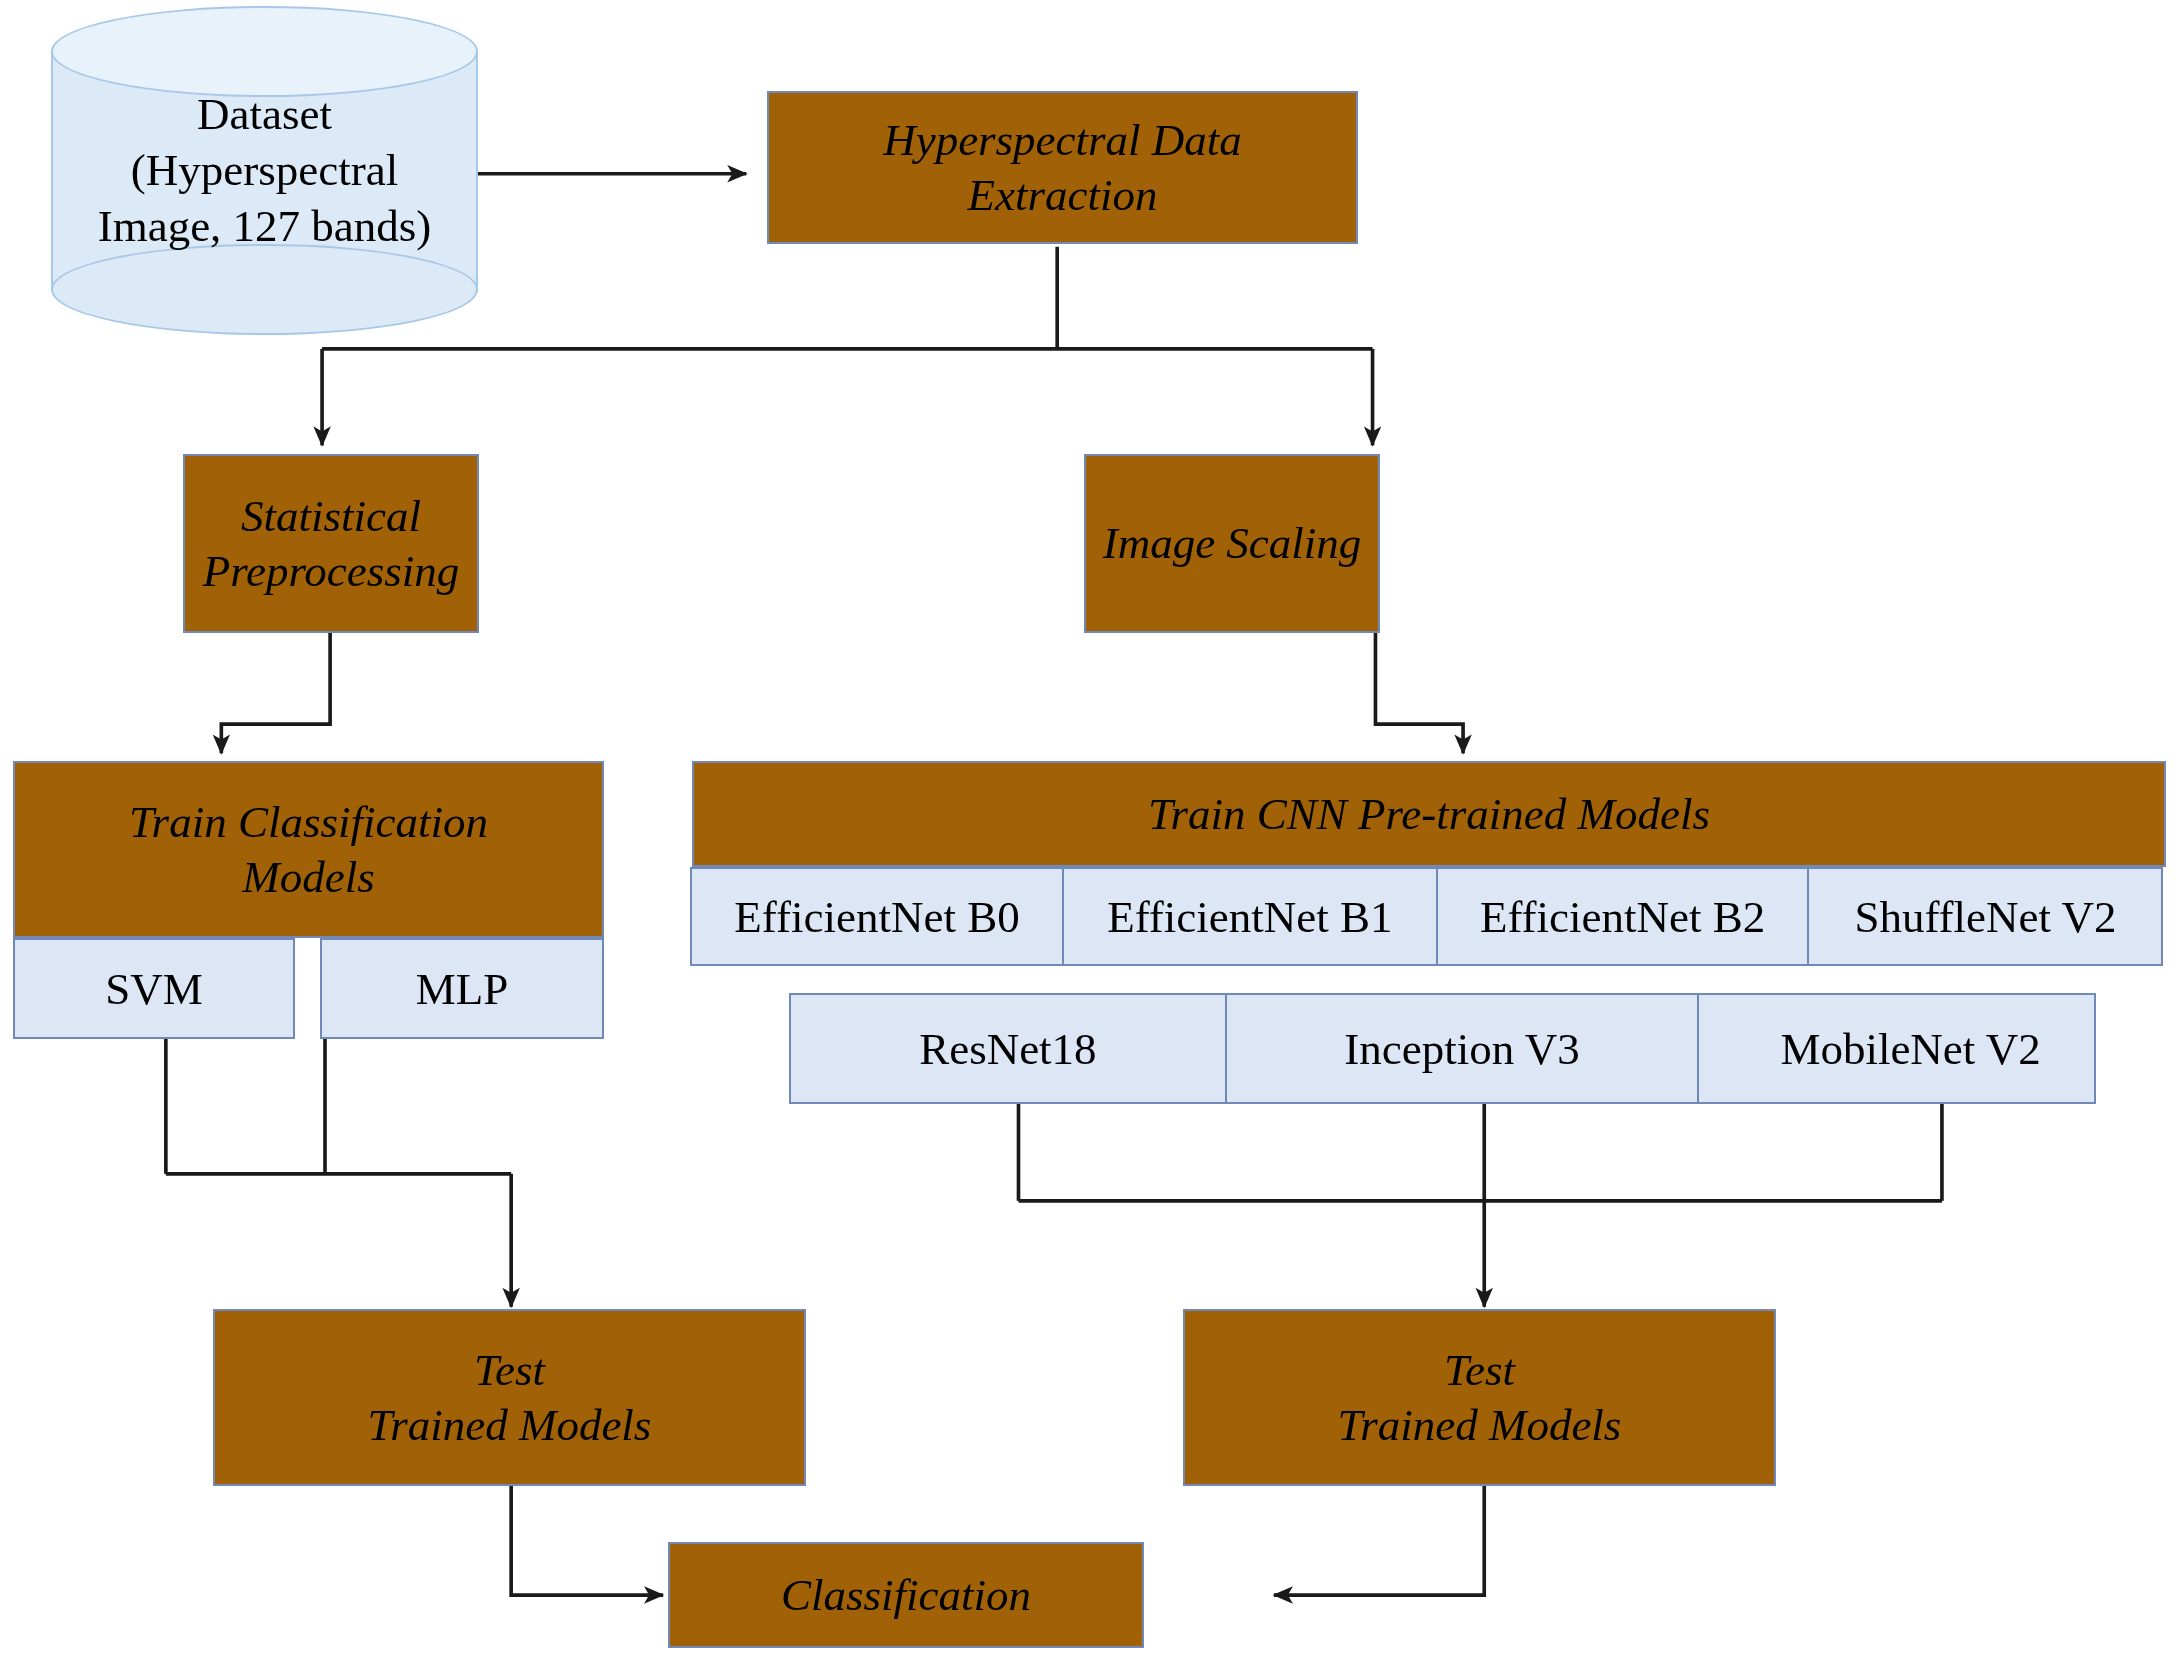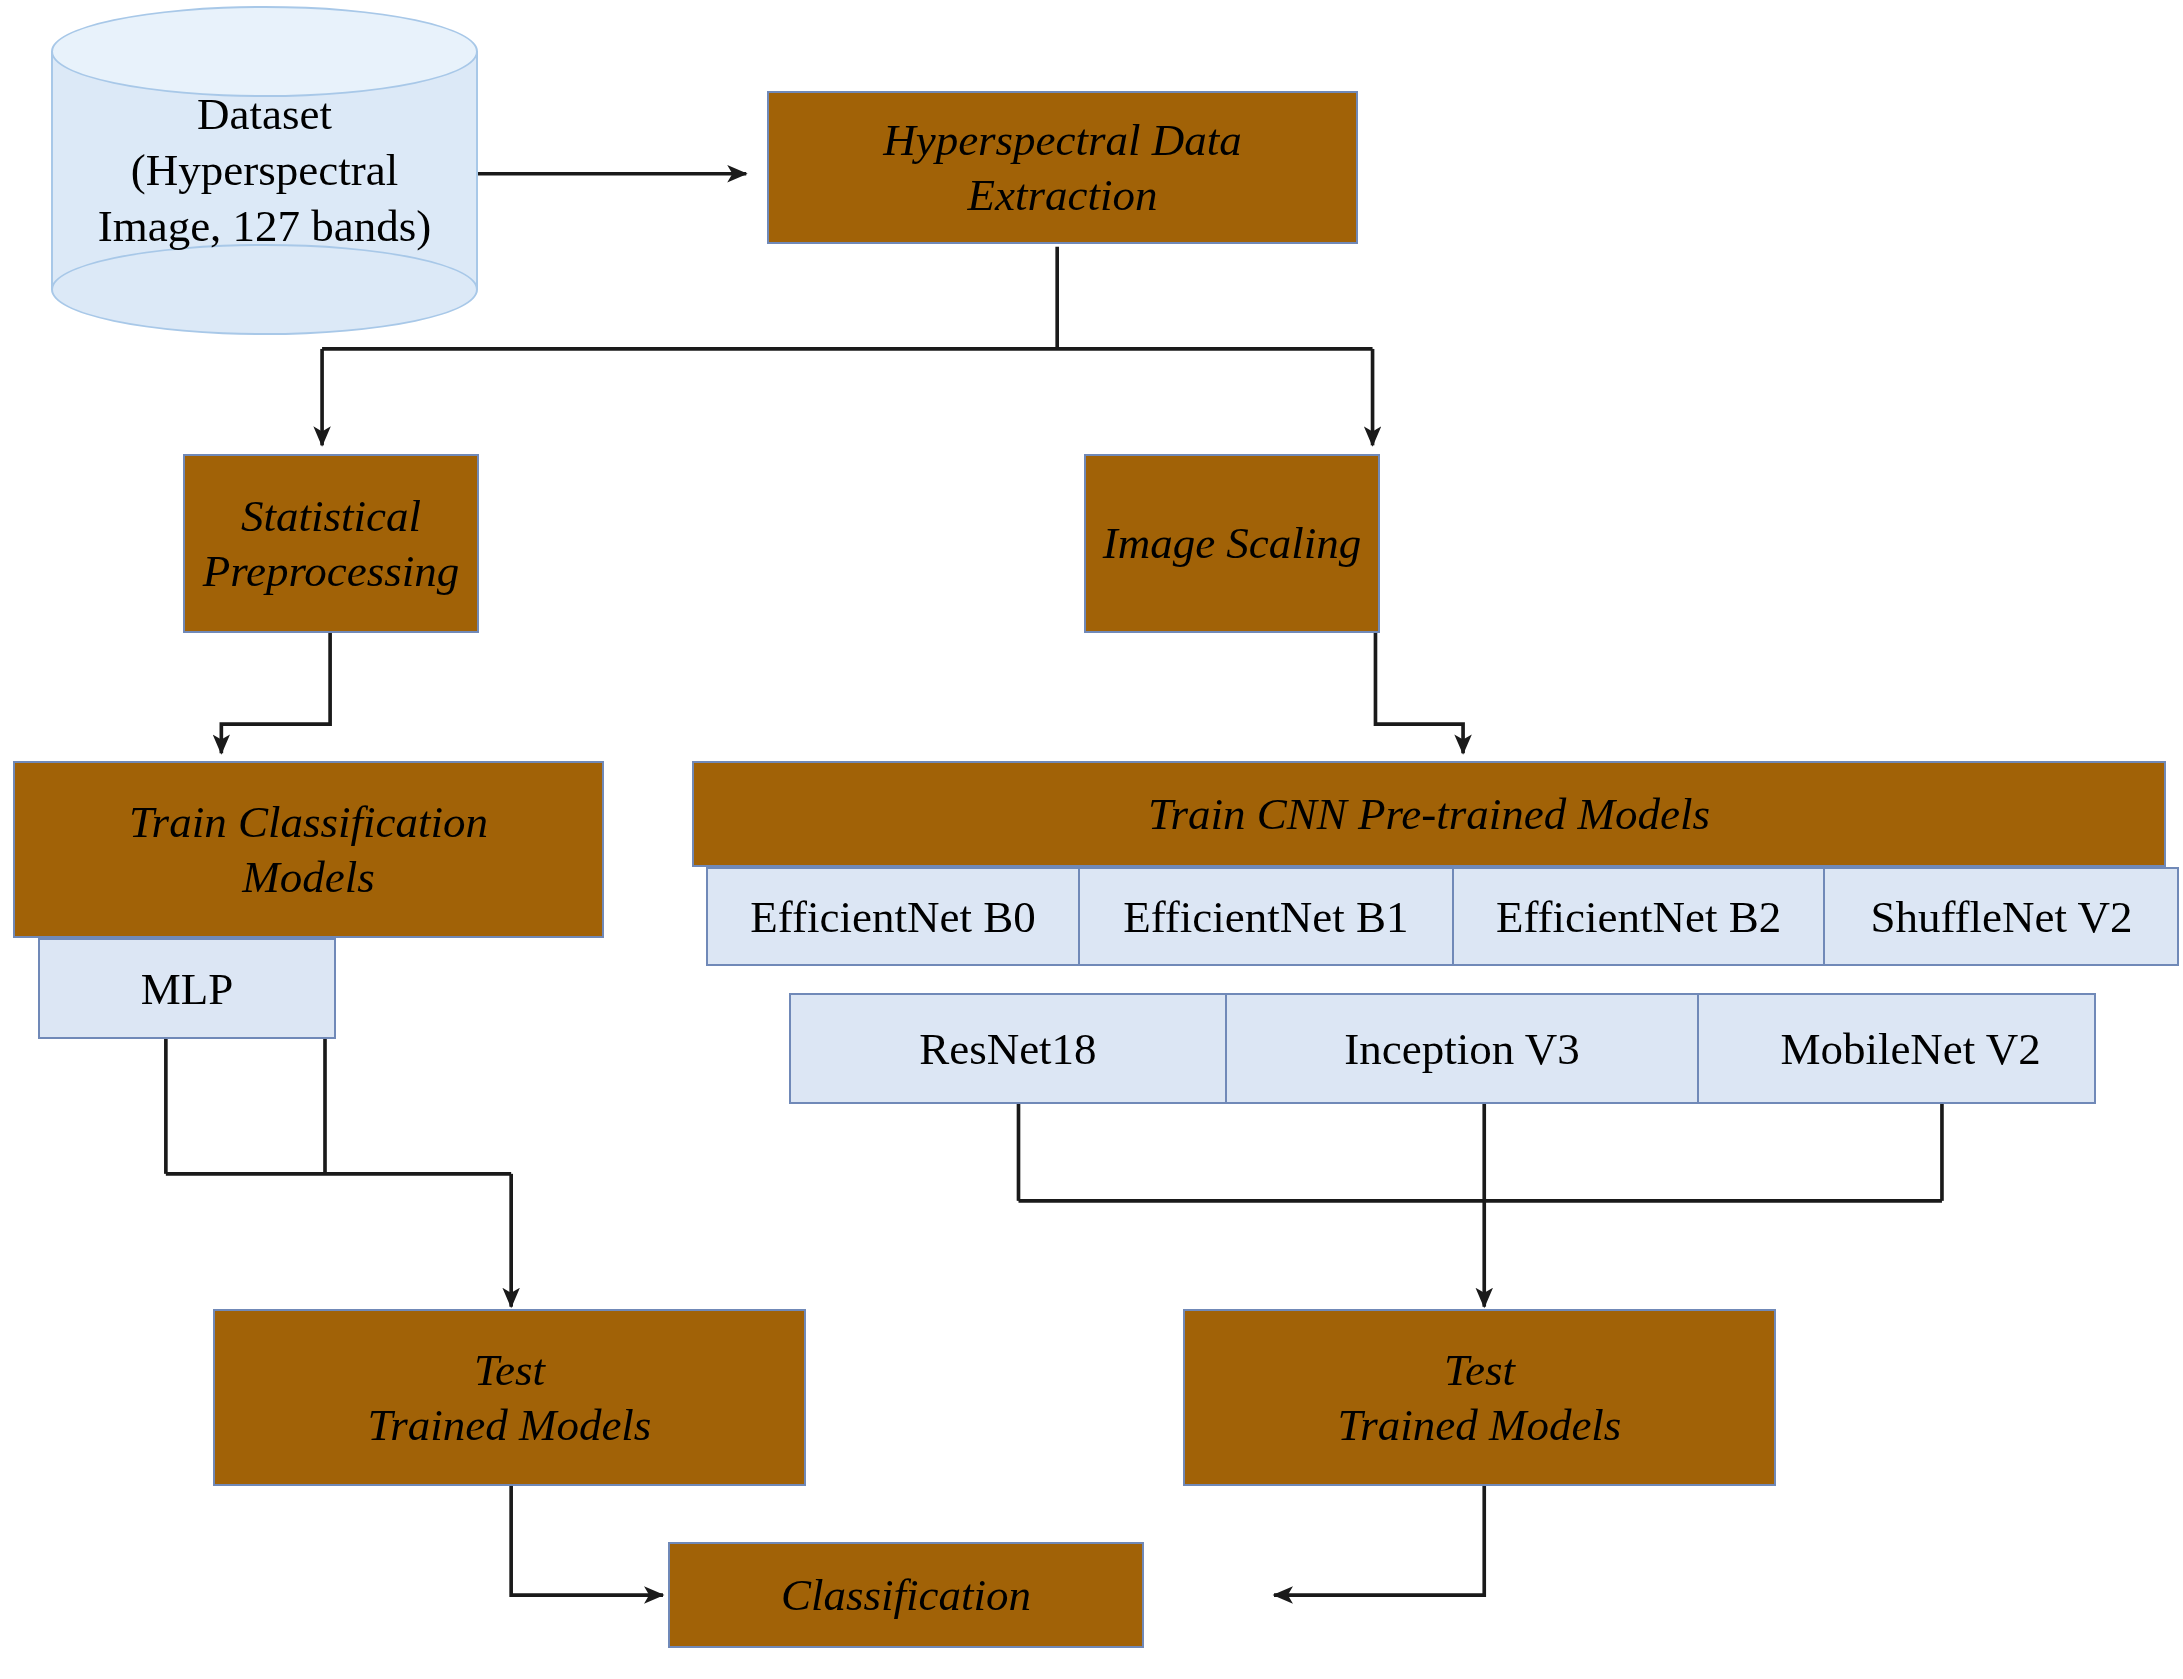--- a/index.html
+++ b/index.html
@@ -162,26 +162,27 @@
 
   <div class="node" style="left:183px; top:454px; width:296px; height:179px;">Statistical
 Preprocessing</div>
 
   <div class="node" style="left:1084px; top:454px; width:296px; height:179px;">Image Scaling</div>
 
   <div class="node" style="left:13px; top:761px; width:591px; height:177px;">Train Classification
 Models</div>
 
   <div class="split-row" style="left:13px; top:938px; width:591px; height:101px;">
+    <div class="split-cell" style="width:296px;">SVM</div>
     <div class="split-cell" style="width:298px;margin-left:25px;">MLP</div>
   </div>
 
   <div class="node" style="left:692px; top:761px; width:1474px; height:106px;">Train CNN Pre-trained Models</div>
 
-  <div class="split-row" style="left:706px; top:867px; width:1476px; height:99px;">
+  <div class="split-row" style="left:690px; top:867px; width:1476px; height:99px;">
     <div class="split-cell" style="width:374px;">EfficientNet B0</div>
     <div class="split-cell" style="width:376px;">EfficientNet B1</div>
     <div class="split-cell" style="width:374px;">EfficientNet B2</div>
     <div class="split-cell" style="width:356px;">ShuffleNet V2</div>
   </div>
 
   <div class="split-row" style="left:789px; top:993px; width:1307px; height:111px;border-radius:28px;">
     <div class="split-cell" style="width:438px;">ResNet18</div>
     <div class="split-cell" style="width:475px;">Inception V3</div>
     <div class="split-cell" style="width:399px;padding-left:28px;">MobileNet V2</div>

